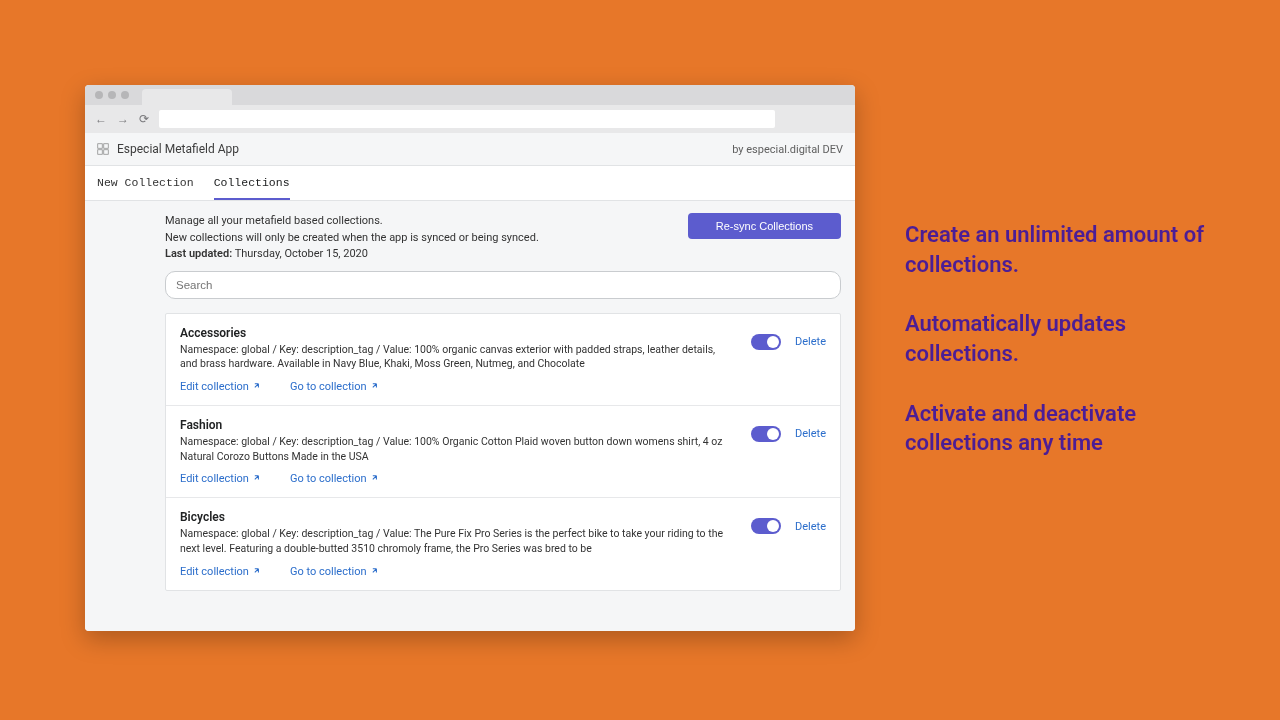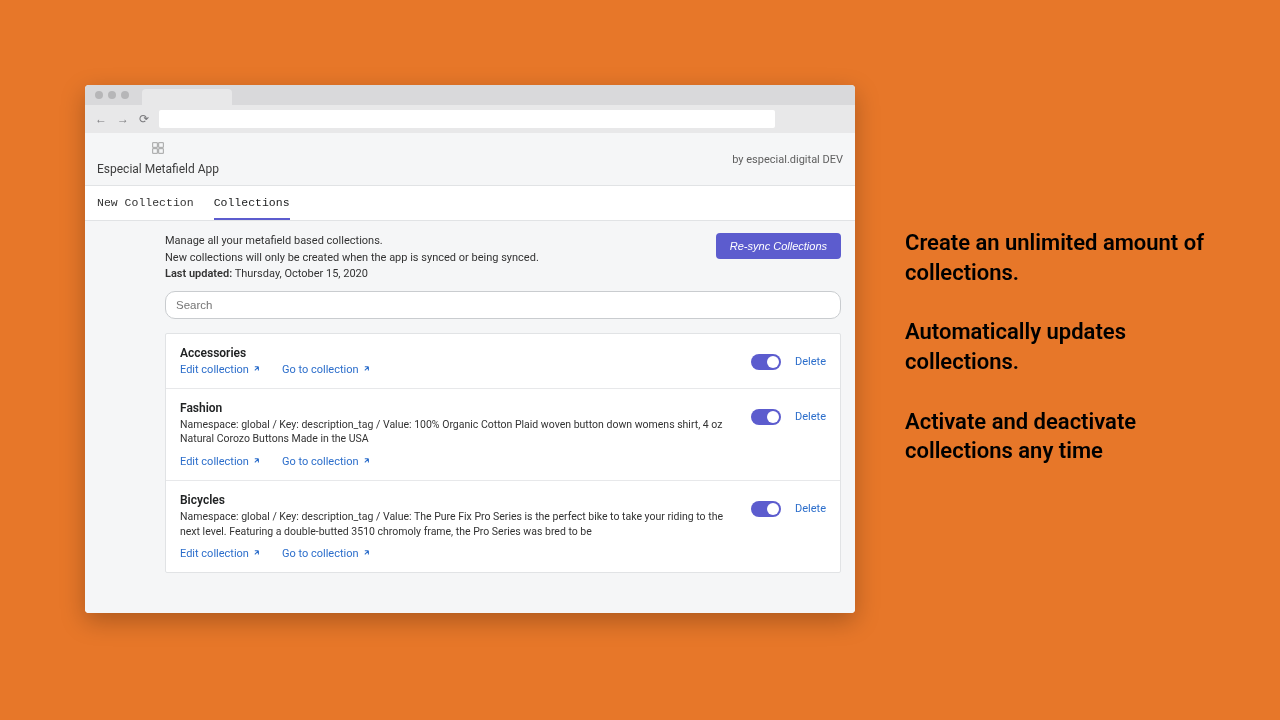--- a/index.html
+++ b/index.html
@@ -53,21 +53,21 @@
   }
   .content { background: #f5f6f7; }
   .app-header {
     display: flex;
     align-items: center;
     justify-content: space-between;
     padding: 9px 12px;
     font-size: 12px;
     color: #3d3d3d;
   }
-  .app-title-wrap { display: flex; align-items: center; gap: 8px; flex-direction: column; }
+  .app-title-wrap { display: flex; align-items: center; gap: 8px; }
   .app-icon { width: 12px; height: 12px; color: #888; }
   .app-byline { font-size: 11px; color: #606060; text-align: center; }
   .tabs-row {
     background: #fff;
     border-top: 1px solid #e1e3e5;
     border-bottom: 1px solid #e1e3e5;
     display: flex;
     padding: 0 12px;
     gap: 20px;
     font-family: Liberation Mono, monospace;
@@ -89,24 +89,23 @@
     align-items: flex-start;
     margin-bottom: 8px;
   }
   .manage-text { font-size: 11px; line-height: 1.5; color: #333; }
   .manage-text strong { font-weight: 600; }
   .resync-btn {
     background: #5c5cce;
     color: #fff;
     border: none;
     border-radius: 4px;
-    padding: 7px 14px;
+    padding: 7px 28px;
     font-size: 11px;
     cursor: pointer;
-    font-style: italic;
   }
   .search-input {
     width: 100%;
     padding: 7px 10px;
     font-size: 11.5px;
     border: 1px solid #c9cccf;
     border-radius: 10px;
     color: #6d7175;
     outline: none;
     background: #fff;
@@ -122,21 +121,21 @@
     padding: 12px 14px;
     border-bottom: 1px solid #e7e8ea;
     display: flex;
     gap: 16px;
     align-items: flex-start;
   }
   .collection-item:last-child { border-bottom: none; }
   .coll-main { flex: 1; }
   .coll-title { font-size: 12px; font-weight: 600; color: #202223; margin-bottom: 3px; }
   .coll-desc { font-size: 10.5px; color: #333; line-height: 1.4; margin-bottom: 8px; }
-  .coll-links { display: flex; gap: 20px; }
+  .coll-links { display: flex; gap: 28px; }
   .coll-link {
     font-size: 11px;
     color: #2c6ecb;
     cursor: pointer;
     display: inline-flex;
     align-items: center;
     gap: 4px;
   }
   .ext-icon { width: 9px; height: 9px; }
   .coll-side {
@@ -156,27 +155,27 @@
     content: "";
     position: absolute;
     right: 2px; top: 2px;
     width: 12px; height: 12px;
     background: #fff;
     border-radius: 50%;
   }
   .delete-link { font-size: 11px; color: #2c6ecb; cursor: pointer; }
 
   .side-copy {
-    color: #000000;
+    color: #4c1d95;
     font-size: 22px;
     font-weight: 600;
     line-height: 1.35;
     position: absolute;
     left: 905px;
-    top: 228px;
+    top: 220px;
     width: 320px;
   }
   .side-copy p { margin-bottom: 30px; }
 </style>
 </head>
 <body>
 
 <div class="browser-window">
   <div class="tab-bar">
     <div class="dot"></div>
@@ -223,20 +222,21 @@
         <button class="resync-btn">Re-sync Collections</button>
       </div>
 
       <input class="search-input" placeholder="Search" style="">
 
       <div class="card-stack">
 
         <div class="collection-item">
           <div class="coll-main">
             <div class="coll-title">Accessories</div>
+            <div class="coll-desc">Namespace: global / Key: description_tag / Value: 100% organic canvas exterior with padded straps, leather details, and brass hardware. Available in Navy Blue, Khaki, Moss Green, Nutmeg, and Chocolate</div>
             <div class="coll-links">
               <span class="coll-link">
                 <span>Edit collection</span>
                 <svg class="ext-icon" viewBox="0 0 10 10">
                     <path d="M2 2h4M6 2v4M6 2L2 6" stroke="#2c6ecb" stroke-width="1.2" fill="none"></path>
                   </svg>
               </span>
               <span class="coll-link">
                 <span>Go to collection</span>
                 <svg class="ext-icon" viewBox="0 0 10 10">

